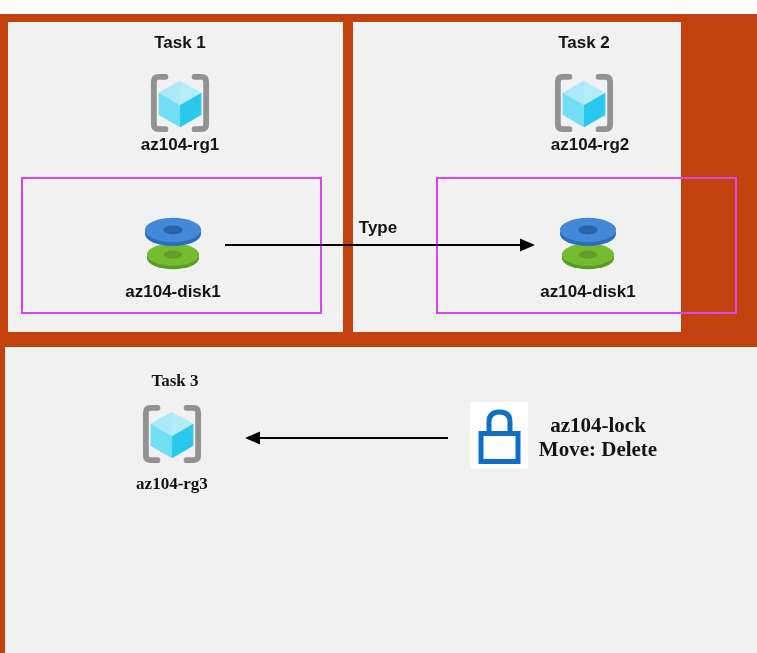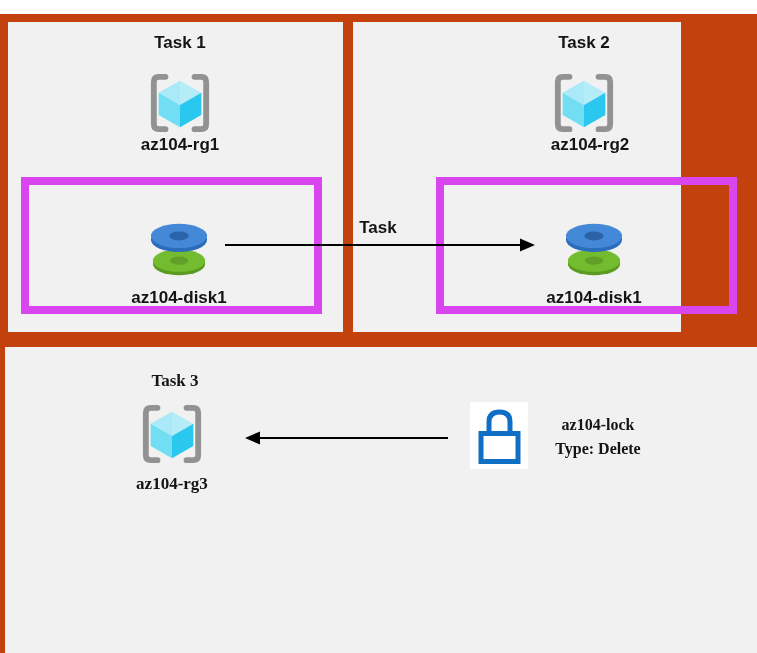--- a/index.html
+++ b/index.html
@@ -6,27 +6,27 @@
   .stage{
     position:relative;width:757px;height:653px;background:#c2410c;overflow:hidden;
     font-family:"Liberation Sans",sans-serif;font-weight:700;color:#141414;margin-top:14px;
   }
   .panel{position:absolute;background:#f1f1f1;}
   #panel1{left:8px;top:8px;width:335px;height:310px;}
   #panel2{left:353px;top:8px;width:328px;height:310px;}
   #panel3{left:5px;top:333px;width:752px;height:315px;font-family:Liberation Serif, serif;}
   .lbl{position:absolute;transform:translateX(-50%);white-space:nowrap;
        font-size:17px;line-height:20px;}
-  .disk-box{position:absolute;border:8px solid #d946ef;box-sizing:border-box;}
+  .disk-box{position:absolute;border:2px solid #d946ef;box-sizing:border-box;}
   .icon{position:absolute;transform:translateX(-50%);}
   .arrow{position:absolute;}
   .lock-plate{position:absolute;background:#ffffff;display:flex;
               align-items:center;justify-content:center;}
   .lock-text{position:absolute;transform:translateX(-50%);text-align:center;
-             font-size:16px;line-height:24px;white-space:nowrap;}
+             font-size:21px;line-height:24px;white-space:nowrap;}
 </style>
 </head>
 <body>
 
 <svg width="0" height="0" style="position:absolute" aria-hidden="true">
   <defs>
     <symbol id="sym-rg" viewBox="0 0 64 64">
       <path d="M17 5 H10 Q5 5 5 10 V54 Q5 59 10 59 H17" fill="none" stroke="#929292" stroke-width="6" stroke-linecap="round"></path>
       <path d="M47 5 H54 Q59 5 59 10 V54 Q59 59 54 59 H47" fill="none" stroke="#929292" stroke-width="6" stroke-linecap="round"></path>
       <polygon points="32,9 54,21.5 32,34 10,21.5" fill="#b4ecf8"></polygon>
@@ -72,21 +72,21 @@
       </svg>
     <div class="lbl" style="left:237px;top:113px">az104-rg2</div>
     <div class="disk-box" style="left:83px;top:155px;width:301px;height:137px">
       <svg class="icon" style="left:150px;top:35px" width="62" height="60">
           <use href="#sym-disk"></use>
         </svg>
       <div class="lbl" style="left:150px;top:103px">az104-disk1</div>
     </div>
   </section>
 
-  <div class="lbl" style="left:378px;top:204px">Task</div>
+  <div class="lbl" style="left:378px;top:204px">Type</div>
   <svg class="arrow" style="left:225px;top:217px" width="310" height="28">
     <line x1="0" y1="14" x2="296" y2="14" stroke="#000" stroke-width="2"></line>
     <polygon points="295,7.5 310,14 295,20.5" fill="#000"></polygon>
   </svg>
 
   <section class="panel" id="panel3">
     <div class="lbl" style="left:170px;top:24px">Task 3</div>
     <svg class="icon" style="left:167px;top:56px" width="62" height="62">
         <use href="#sym-rg"></use>
       </svg>
@@ -98,17 +98,17 @@
     </svg>
 
     <div class="lock-plate" style="left:465px;top:55px;width:58px;height:67px">
       <svg width="57" height="66">
           <use href="#sym-lock"></use>
         </svg>
     </div>
 
     <div class="lock-text" style="left:593px;top:66px">
       <div>az104-lock</div>
-      <div>Type: Delete</div>
+      <div>Move: Delete</div>
     </div>
   </section>
 
 </div>
 
 </body></html>

